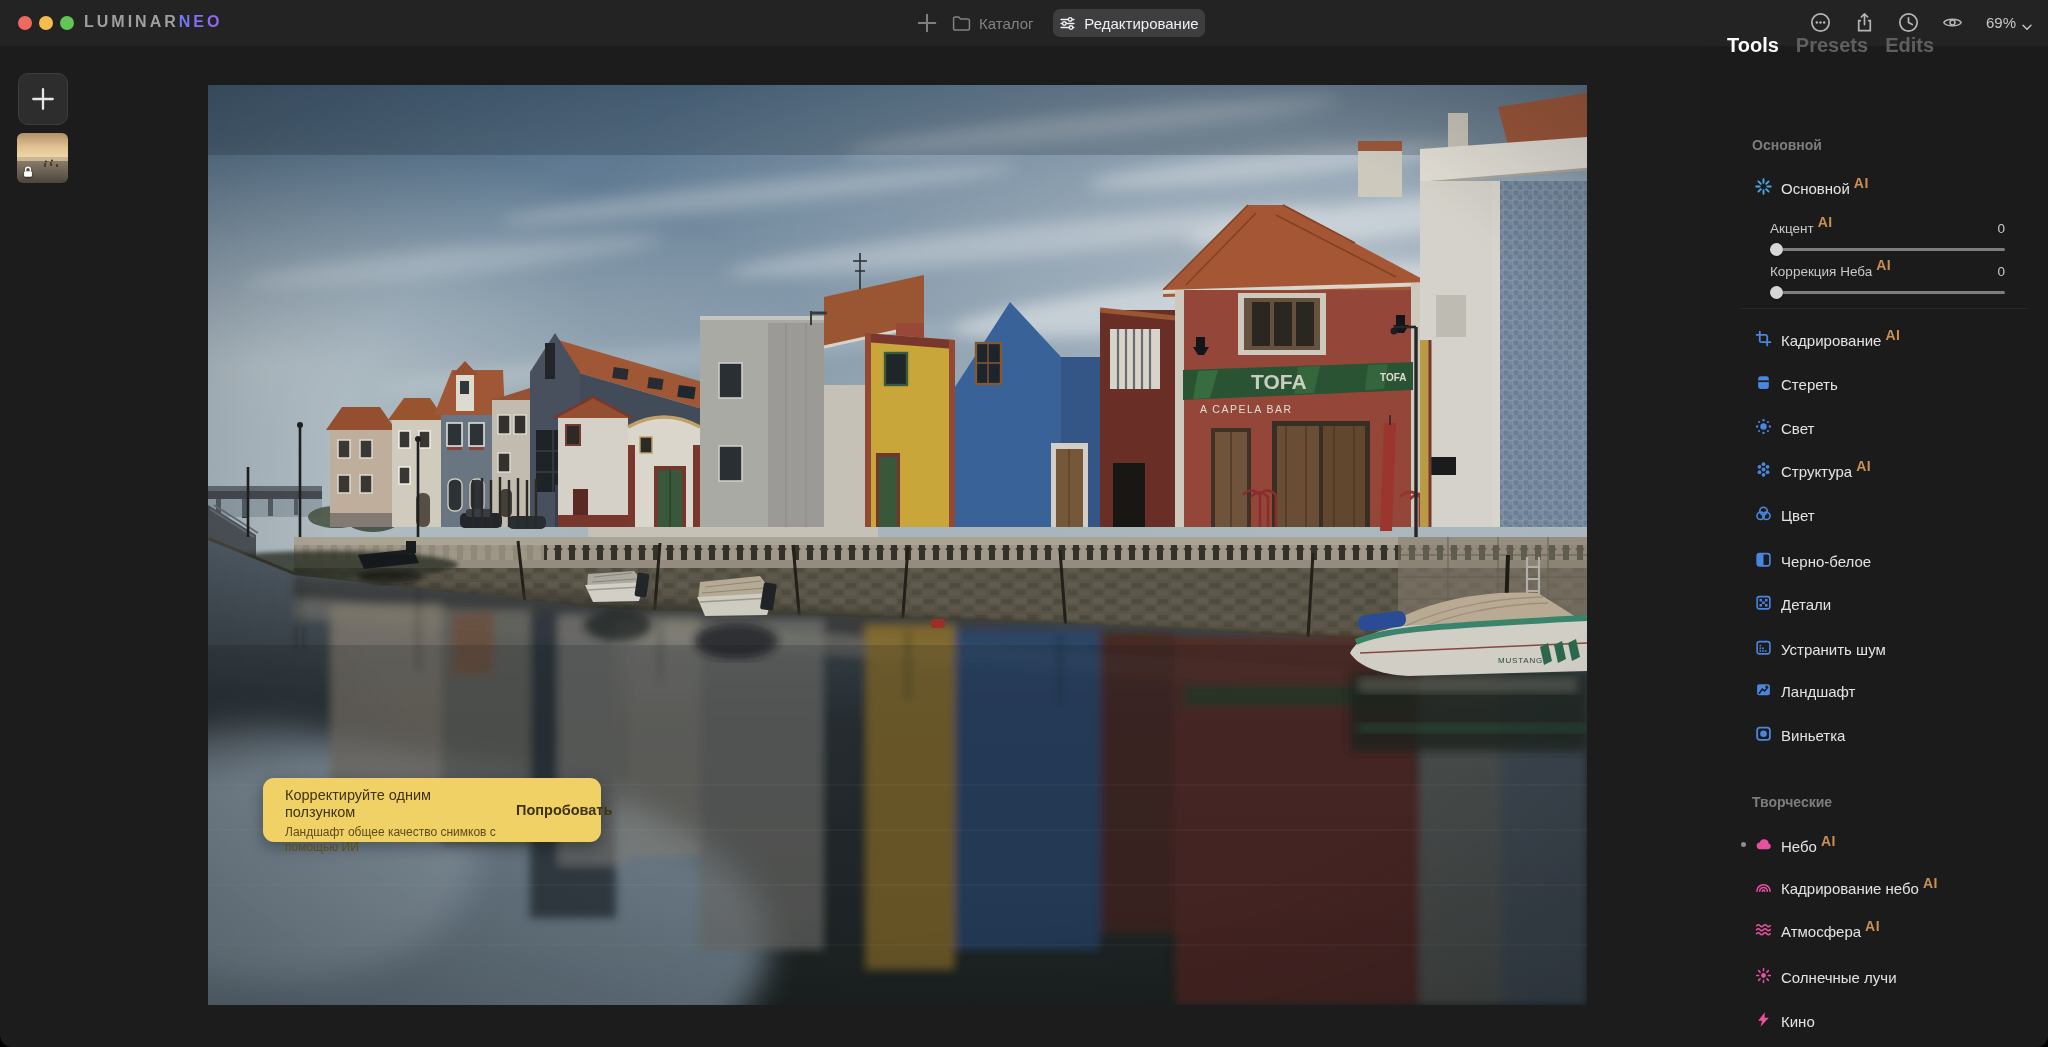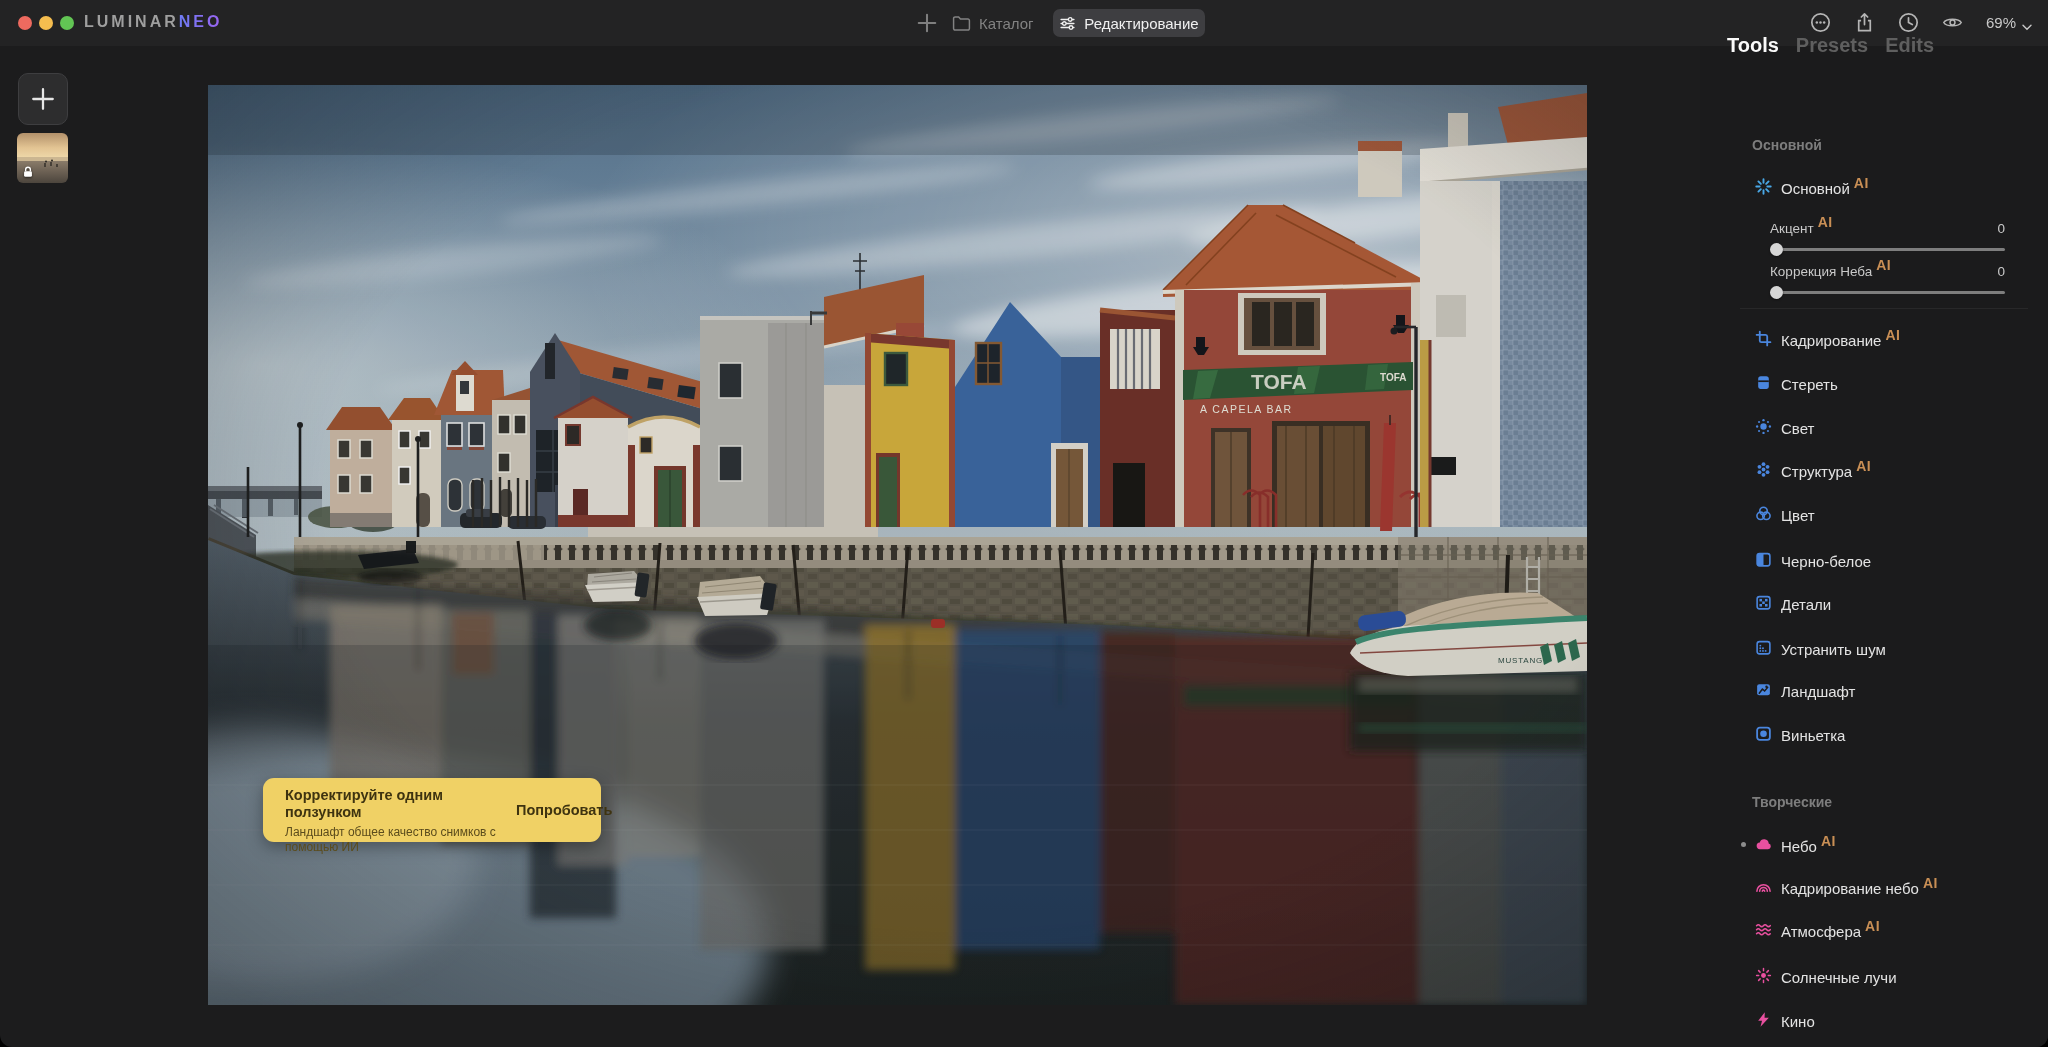--- a/index.html
+++ b/index.html
@@ -32,21 +32,21 @@
   .add-photo{position:absolute;left:18px;top:27px;width:50px;height:52px;border-radius:10px;background:#2d2d2e;border:1px solid #3e3e40;color:#e6e6e6;cursor:pointer;display:flex;align-items:center;justify-content:center;padding:0;}
   .thumb{position:absolute;left:17px;top:87px;width:51px;height:50px;border-radius:6px;overflow:hidden;cursor:pointer;}
   .thumb svg{display:block;}
   .thumb .lock{position:absolute;left:4px;bottom:4px;width:14px;height:14px;filter:drop-shadow(0 1px 1px rgba(0,0,0,.6));}
   
   .photo{position:absolute;left:208px;top:85px;width:1379px;height:920px;cursor:crosshair;}
   .photo svg{display:block;}
   
   .tooltip{position:absolute;left:263px;top:778px;width:338px;height:64px;border-radius:11px;background:#f0d165;display:flex;align-items:stretch;box-shadow:0 5px 16px rgba(0,0,0,.35);}
   .tt-text{flex:1;padding:9px 10px 8px 22px;}
-  .tt-title{font-size:14.5px;font-weight:700;color:#3e3310;line-height:1.2;}
+  .tt-title{font-size:14.5px;font-weight:400;color:#3e3310;line-height:1.2;}
   .tt-body{margin-top:3px;font-size:12px;color:#5b4c1c;line-height:1.25;width:215px;}
   .tt-divider{width:1px;margin:7px 0;background:rgba(90,70,20,.35);}
   .tt-btn{width:99px;background:none;border:none;font-family:inherit;font-size:14.5px;font-weight:700;color:#3e3310;cursor:pointer;}
   
   .panel{position:absolute;right:0;top:46px;width:348px;height:1001px;background:#1b1b1c;}
   .panel-tabs{position:absolute;left:27px;top:-12px;display:flex;gap:17px;font-size:20px;font-weight:700;}
   .ptab{color:#5f5f5f;cursor:pointer;}
   .ptab.active{color:#fafafa;}
   .section-title{position:absolute;left:52px;font-size:14px;font-weight:600;color:#7d7d7d;}
   .trow{position:absolute;left:55px;height:22px;display:flex;align-items:center;gap:9px;cursor:pointer;}

